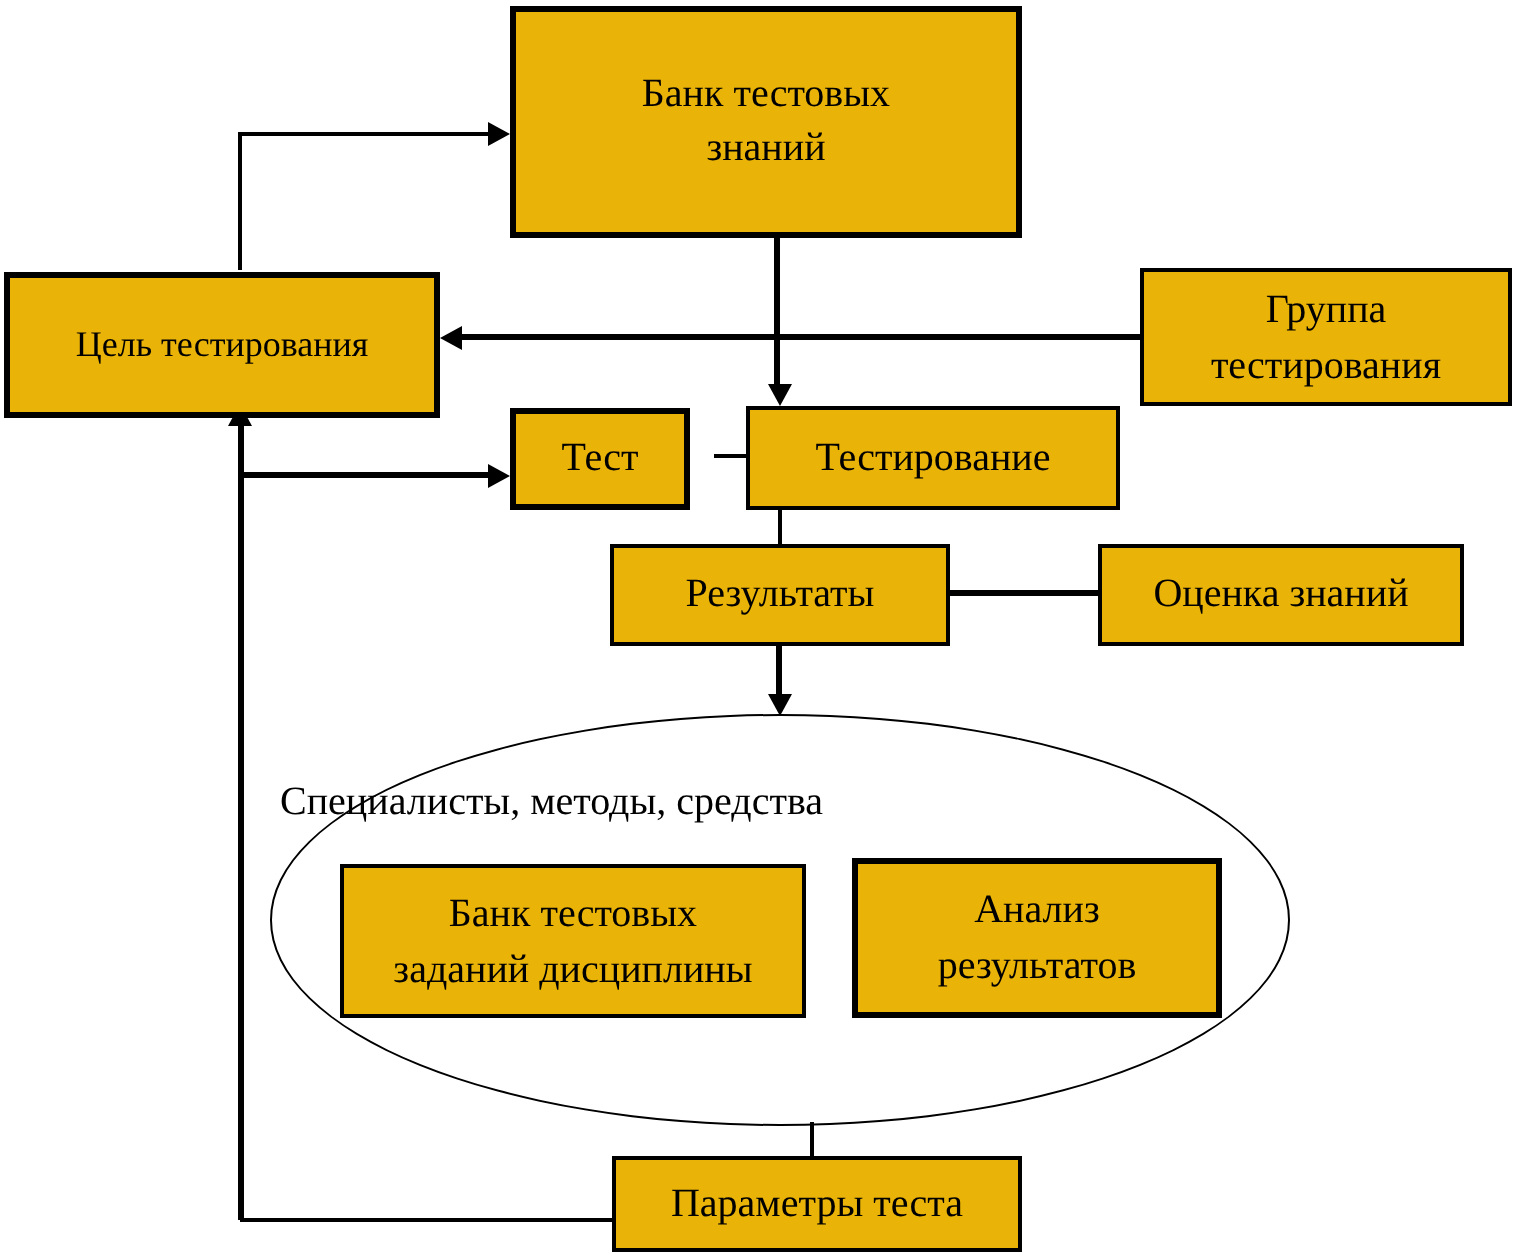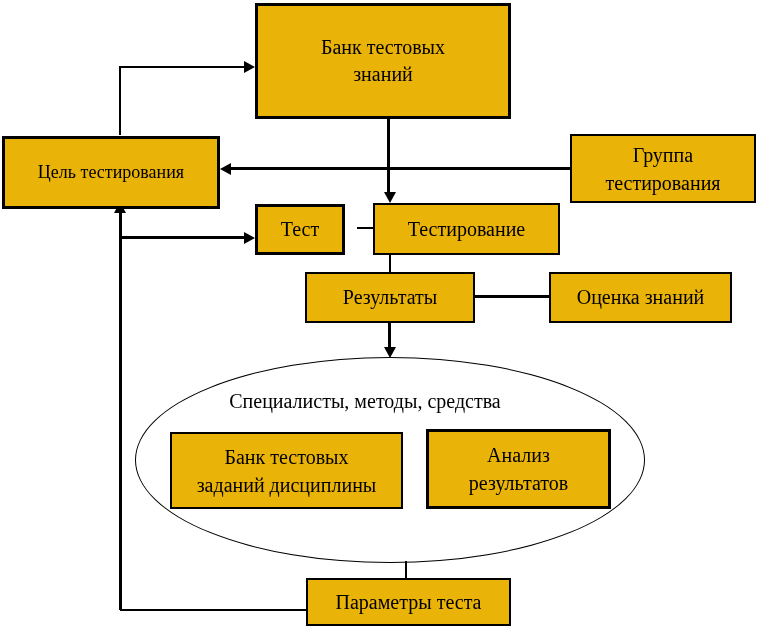--- a/index.html
+++ b/index.html
@@ -28,21 +28,21 @@
   .b3 { border-width: 3px; }
   .ellipse {
     position: absolute;
     box-sizing: border-box;
     border: 1.5px solid #000000;
     border-radius: 50%;
     background: #ffffff;
   }
   .lbl {
     position: absolute;
-    text-align: center;
+    text-align: left;
     font-size: 20px;
     line-height: 26px;
     background: transparent;
   }
   .hline, .vline { position: absolute; background: #000000; }
   .arrow { position: absolute; width: 0; height: 0; }
   .arrow.right { border-top: 6px solid transparent; border-bottom: 6px solid transparent; border-left: 11px solid #000000; }
   .arrow.left  { border-top: 6px solid transparent; border-bottom: 6px solid transparent; border-right: 11px solid #000000; }
   .arrow.down  { border-left: 6px solid transparent; border-right: 6px solid transparent; border-top: 11px solid #000000; }
   .arrow.up    { border-left: 6px solid transparent; border-right: 6px solid transparent; border-bottom: 11px solid #000000; }

